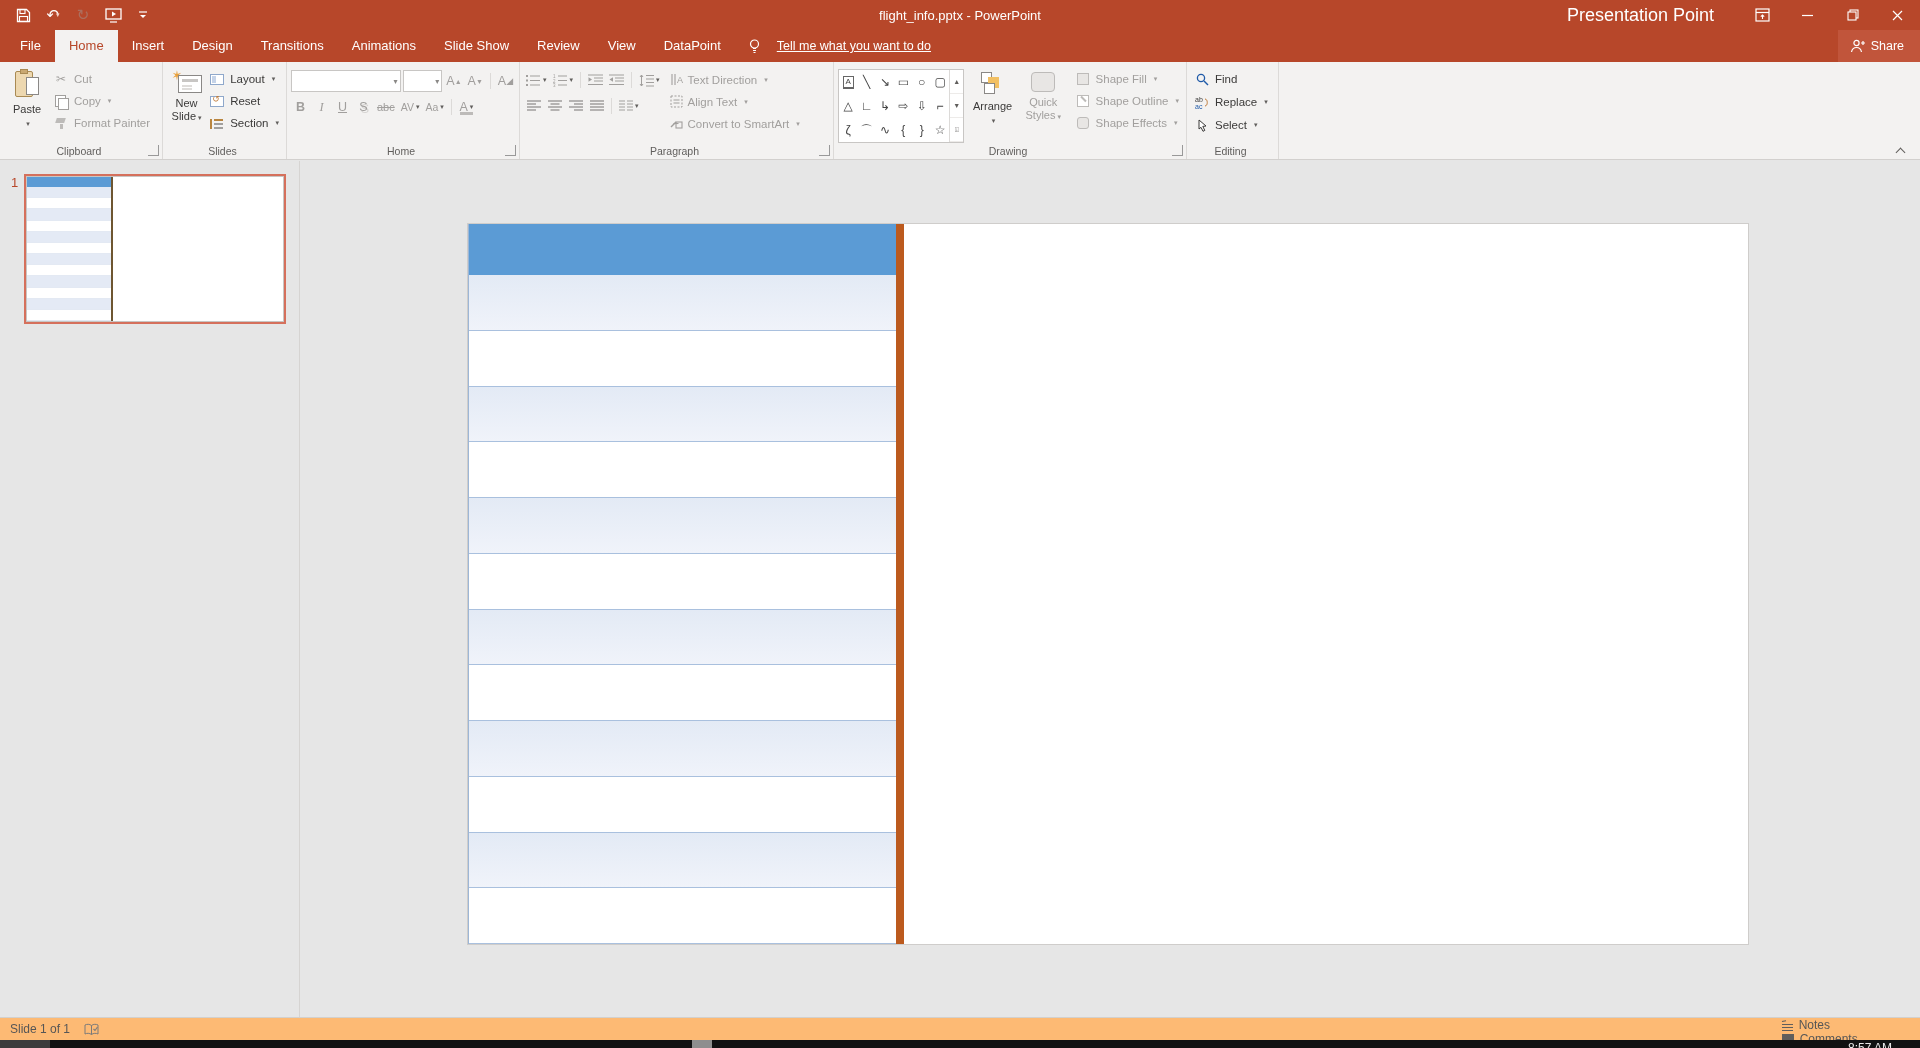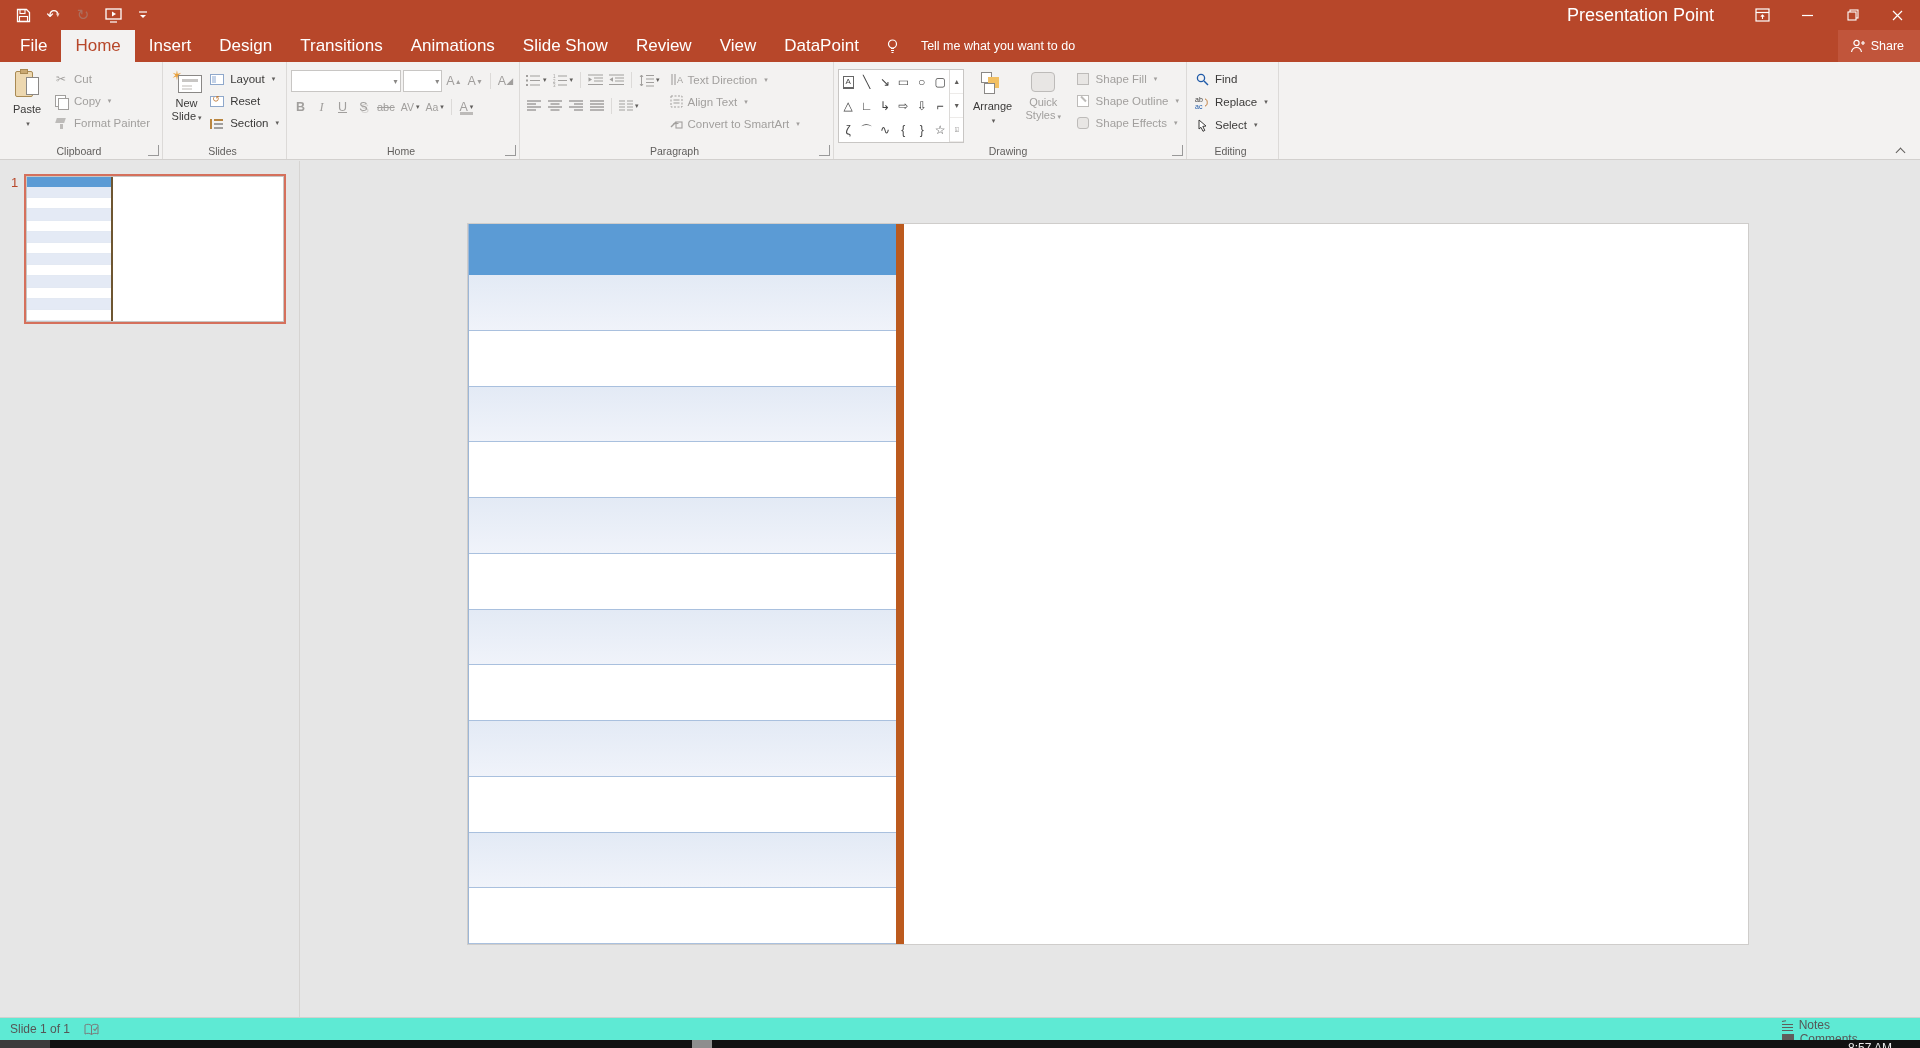--- a/index.html
+++ b/index.html
@@ -15,23 +15,23 @@
   .qcaret { font-size:7px; margin-left:-3px; color:#f3cfc4; }
   .tb-title { position:absolute; left:0; right:0; text-align:center; font-size:13px; color:#fff; pointer-events:none; }
   .tb-right { margin-left:auto; display:flex; align-items:center; height:100%; }
   .tb-account { font-size:18px; margin-right:26px; }
   .winbtn { width:45px; height:30px; display:flex; align-items:center; justify-content:center; }
   .winbtn svg { display:block; }
 
   
   .tabrow { position:absolute; left:0; top:30px; width:100%; height:32px; background:#B7472A; display:flex; align-items:stretch; }
   .tabs { display:flex; align-items:stretch; padding-left:6px; }
-  .tab { padding:0 14px; line-height:32px; font-size:17px; color:#fff; white-space:nowrap; }
+  .tab { padding:0 14px; line-height:32px; font-size:13px; color:#fff; white-space:nowrap; }
   .tab.active { background:#F3F2F1; color:#B7472A; }
-  .tellme { display:flex; align-items:center; gap:23px; margin-left:14px; color:#fff; font-size:12.5px; white-space:nowrap; }
+  .tellme { display:flex; align-items:center; gap:17px; margin-left:14px; color:#fff; font-size:12.5px; white-space:nowrap;text-decoration:underline; }
   .share { position:absolute; right:0; top:0; height:32px; background:#C1553B; display:flex; align-items:center; gap:6px; padding:0 16px 0 12px; color:#fff; font-size:12.5px; }
 
   
   .ribbon { position:absolute; left:0; top:62px; width:100%; height:98px; background:#F3F2F1; border-bottom:1px solid #D2D0CE; }
   .rgroups { display:flex; height:100%; }
   .rgroup { position:relative; height:100%; border-right:1px solid #DCDAD8; padding:4px 4px 18px 4px; }
   .glabel { position:absolute; bottom:2px; left:0; right:4px; text-align:center; font-size:10.5px; color:#605E5C; }
   .launcher { position:absolute; right:3px; bottom:3px; width:11px; height:11px; border-left:1px solid #999; border-top:1px solid #999; transform:rotate(180deg); color:#777; font-size:7px; line-height:9px; text-align:center; }
   .gcontent { display:flex; height:100%; }
   .bigbtn { width:46px; display:flex; flex-direction:column; align-items:center; justify-content:flex-start; padding-top:3px; font-size:11px; color:#3B3A39; text-align:center; line-height:13px; }
@@ -129,21 +129,21 @@
   .canvas { position:absolute; left:168px; top:63px; width:1280px; height:720px; background:#fff; box-shadow:0 0 0 1px #CFCDCB; }
   .slide-table { position:absolute; left:0; top:0; width:436px; height:720px; display:flex; }
   .tbody { width:428px; display:flex; flex-direction:column; border-left:1px solid #9DB6D6; }
   .thead { height:51px; background:#5B9BD5; }
   .trows { flex:1; display:flex; flex-direction:column; }
   .trow { flex:1; background:#fff; border-bottom:1px solid #A9C0DE; }
   .trow:nth-child(odd) { background:linear-gradient(180deg,#E3EAF5 0%,#F0F3FA 100%); }
   .accentbar { width:8px; height:100%; background:#BC5A1E; }
 
   
-  .statusbar { position:absolute; left:0; top:1017px; width:100%; height:23px; background:#5eead4; border-top:1px solid #D2D0CE; display:flex; align-items:center; font-size:12px; color:#565656; }
+  .statusbar { position:absolute; left:0; top:1017px; width:100%; height:23px; background:#fdba74; border-top:1px solid #D2D0CE; display:flex; align-items:center; font-size:12px; color:#565656; }
   .sb-left { display:flex; align-items:center; gap:14px; padding-left:10px; }
   .sb-right { margin-left:auto; display:flex; height:100%;flex-direction:column; }
   .sb-item { display:flex; align-items:center; gap:5px; padding:0 9px; height:100%; }
   .viewbtn { width:30px; height:100%; display:flex; align-items:center; justify-content:center; }
   .viewbtn.active { background:#D8D6D4; }
   .zoomctl { display:flex; align-items:center; gap:8px; padding:0 8px; height:100%; }
   .ztrack { position:relative; width:100px; height:1px; background:#8A8886; }
   .zhandle { position:absolute; left:47%; top:-5px; width:4px; height:11px; background:#605E5C; }
   .zsign { font-size:14px; color:#444; }
   .zoomlevel { padding:0 6px; }
@@ -182,20 +182,21 @@
             <path d="M5 14h7" stroke="#fff" stroke-width="1.2"></path>
           </svg>
       </div>
       <div class="qbtn">
         <svg width="10" height="10" viewBox="0 0 10 10">
             <path d="M1 2h8" stroke="#fff" stroke-width="1.2"></path>
             <path d="M2 5l3 3 3-3z" fill="#fff"></path>
           </svg>
       </div>
     </div>
+    <div class="tb-title">flight_info.pptx - PowerPoint</div>
     <div class="tb-right">
       <span class="tb-account">Presentation Point</span>
       <div class="winbtn">
         <svg width="15" height="14" viewBox="0 0 15 14">
             <rect x="1" y="1" width="13" height="12" fill="none" stroke="#fff" stroke-width="1.2"></rect>
             <path d="M1 4.5h13" stroke="#fff" stroke-width="1.2"></path>
             <path d="M7.5 11V7M5.8 8.7l1.7-1.7 1.7 1.7" stroke="#fff" stroke-width="1.1" fill="none"></path>
           </svg>
       </div>
       <div class="winbtn">

